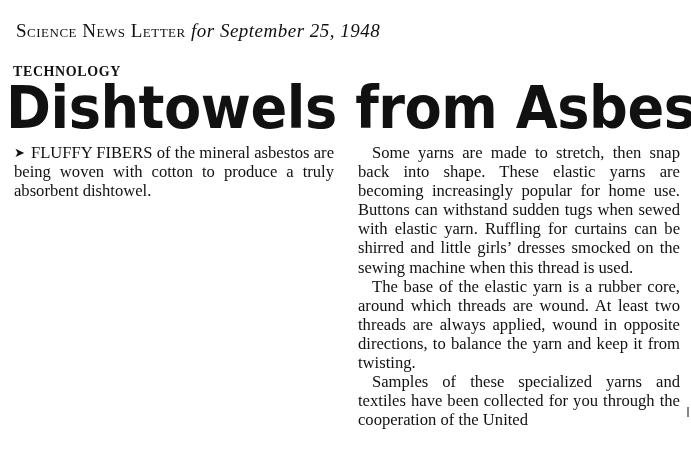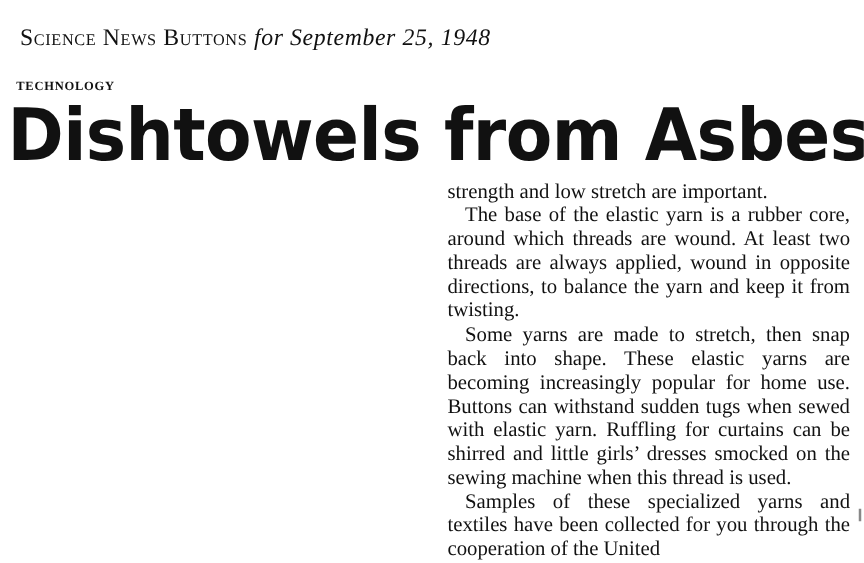--- a/index.html
+++ b/index.html
@@ -27,21 +27,21 @@
       font-variant: small-caps;
     }
     .running-head .it {
       font-style: italic;
       margin-top: 44px;
     }
     .section-label {
       position: absolute;
       left: 13px;
       top: 64px;
-      font-size: 10px;
+      font-size: 14px;
       font-weight: bold;
       letter-spacing: 0.6px;
       font-family: "Liberation Serif", serif;
     }
     .headline {
       position: absolute;
       left: 6px;
       top: 73px;
       font-family: "DejaVu Sans", "Liberation Sans", sans-serif;
       font-weight: bold;
@@ -86,31 +86,31 @@
       top: 407px;
       width: 2px;
       height: 10px;
       background: #888;
     }
   </style>
 </head>
 <body>
 
 <div class="running-head">
-  <span class="sc">Science News Buttons</span>
+  <span class="sc">Science News Letter</span>
   <span class="it">for September 25, 1948</span>
 </div>
 
 <div class="section-label">TECHNOLOGY</div>
 
 <div class="headline">Dishtowels from Asbestos</div>
 
 <div class="col col-left">
+  <p class="noindent"><span class="bullet">➤</span><span>FLUFFY FIBERS</span><span> of the mineral asbestos are being woven with cotton to produce a truly absorbent dishtowel.</span></p>
 </div>
 
 <div class="col col-right">
-  <p class="noindent">strength and low stretch are important.</p>
+  <p>Some yarns are made to stretch, then snap back into shape. These elastic yarns are becoming increasingly popular for home use. Buttons can withstand sudden tugs when sewed with elastic yarn. Ruffling for curtains can be shirred and little girls’ dresses smocked on the sewing machine when this thread is used.</p>
   <p>The base of the elastic yarn is a rubber core, around which threads are wound. At least two threads are always applied, wound in opposite directions, to balance the yarn and keep it from twisting.</p>
-  <p>Some yarns are made to stretch, then snap back into shape. These elastic yarns are becoming increasingly popular for home use. Buttons can withstand sudden tugs when sewed with elastic yarn. Ruffling for curtains can be shirred and little girls’ dresses smocked on the sewing machine when this thread is used.</p>
   <p>Samples of these specialized yarns and textiles have been collected for you through the cooperation of the United</p>
 </div>
 
 <div class="margin-mark"></div>
 
 </body></html>

